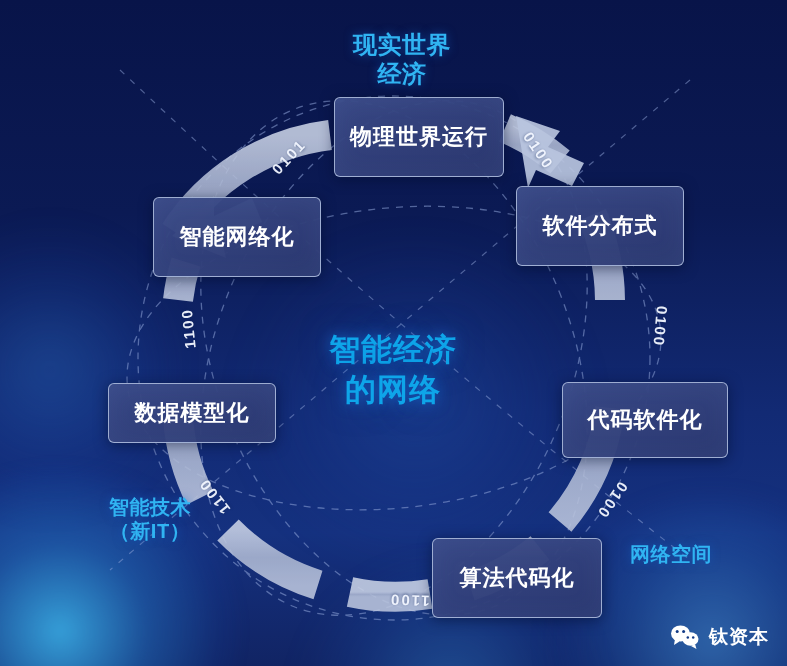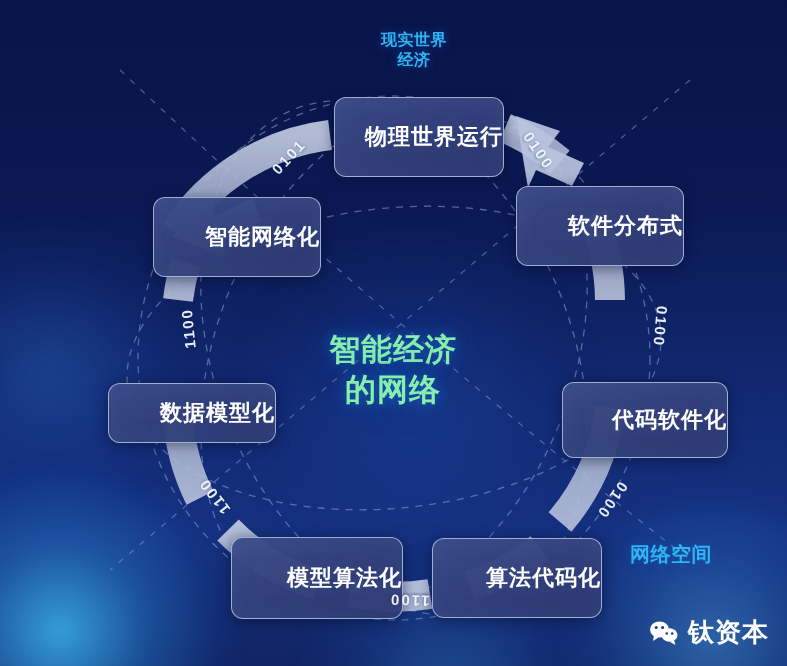--- a/index.html
+++ b/index.html
@@ -41,34 +41,34 @@
     filter:blur(16px);
   }
   
   #ringsvg{position:absolute;left:0;top:0;width:787px;height:666px;}
   
   .sect{
     position:absolute;color:#30b4f2;font-weight:bold;
     text-align:center;line-height:1.22;letter-spacing:.5px;
     text-shadow:0 0 10px rgba(20,90,190,.65);
   }
-  #lbl-real{left:324px;top:30px;width:180px;font-size:16px;}
+  #lbl-real{left:312px;top:30px;width:180px;font-size:24px;}
   #lbl-tech{left:60px;top:495px;width:180px;font-size:20px;}
   #lbl-cyber{left:630px;top:498px;width:150px;font-size:20px;text-align:left;margin-top:44px;}
   
   #center-title{
     position:absolute;left:283px;top:330px;width:220px;text-align:center;
-    color:#86efac;font-size:31px;font-weight:bold;line-height:1.3;
+    color:#0ea5e9;font-size:31px;font-weight:bold;line-height:1.3;
     letter-spacing:1px;text-shadow:0 0 14px rgba(25,110,210,.8),0 0 30px rgba(20,80,180,.5);
   }
   
   .node{
-    position:absolute;display:flex;align-items:center;justify-content:flex-end;
+    position:absolute;display:flex;align-items:center;justify-content:center;
     box-sizing:border-box;
-    border-radius:12px;
+    border-radius:6px;
     border:1.6px solid rgba(190,205,235,.78);
     background:linear-gradient(160deg,rgba(58,74,134,.97) 0%,rgba(50,64,122,.97) 55%,rgba(44,57,112,.97) 100%);
     color:#ffffff;font-weight:bold;font-size:22px;letter-spacing:1px;
     box-shadow:0 2px 14px rgba(4,12,45,.55), inset 0 0 26px rgba(120,150,220,.09);
     white-space:nowrap;
   }
   #node-0{left:334px;top:97px;width:170px;height:80px;}
   #node-1{left:516px;top:186px;width:168px;height:80px;}
   #node-2{left:562px;top:382px;width:166px;height:76px;}
   #node-3{left:432px;top:538px;width:170px;height:80px;}
@@ -81,21 +81,21 @@
     position:absolute;color:#f2f6ff;font-size:15px;font-weight:bold;
     letter-spacing:2px;opacity:.95;
     text-shadow:0 1px 3px rgba(20,40,90,.5);
     white-space:nowrap;
   }
   
   #watermark{
     position:absolute;right:18px;bottom:16px;
     display:flex;align-items:center;gap:9px;
   }
-  #wm-text{color:#ffffff;font-size:26px;font-weight:bold;letter-spacing:1px;}
+  #wm-text{color:#ffffff;font-size:19px;font-weight:bold;letter-spacing:1px;}
 </style>
 </head>
 <body>
 
 <div id="stage">
 
   <div class="bg-base"></div>
   <div class="glow glow-cm"></div>
   <div class="glow glow-ml"></div>
   <div class="glow glow-bc"></div>
@@ -154,42 +154,43 @@
     <g opacity=".92">
       <polygon points="516,116 560,131 548,147 584,163 572,186 536,170 528,188" fill="#b9c4de"></polygon>
     </g>
   </svg>
 
   <div id="lbl-real" class="sect">
     <div>现实世界</div>
     <div>经济</div>
   </div>
 
+  <div id="lbl-tech" class="sect">
+    <div>智能技术</div>
+    <div>（新IT）</div>
+  </div>
 
   <div id="lbl-cyber" class="sect">网络空间</div>
 
   <div id="center-title">
     <div>智能经济</div>
     <div>的网络</div>
   </div>
 
   <div class="node" id="node-0">
     <span>物理世界运行</span>
   </div>
   <div class="node" id="node-1">
     <span>软件分布式</span>
   </div>
   <div class="node" id="node-2">
     <span>代码软件化</span>
   </div>
   <div class="node" id="node-3">
     <span>算法代码化</span>
-  </div>
-  <div class="node" id="node-4">
-    <span>模型算法化</span>
   </div>
   <div class="node" id="node-5">
     <span>数据模型化</span>
   </div>
   <div class="node" id="node-6">
     <span>智能网络化</span>
   </div>
 
   <div class="bin" style="left:268px;top:148px;transform:rotate(-47deg);">0101</div>
   <div class="bin" style="left:518px;top:142px;transform:rotate(56deg);">0100</div>

